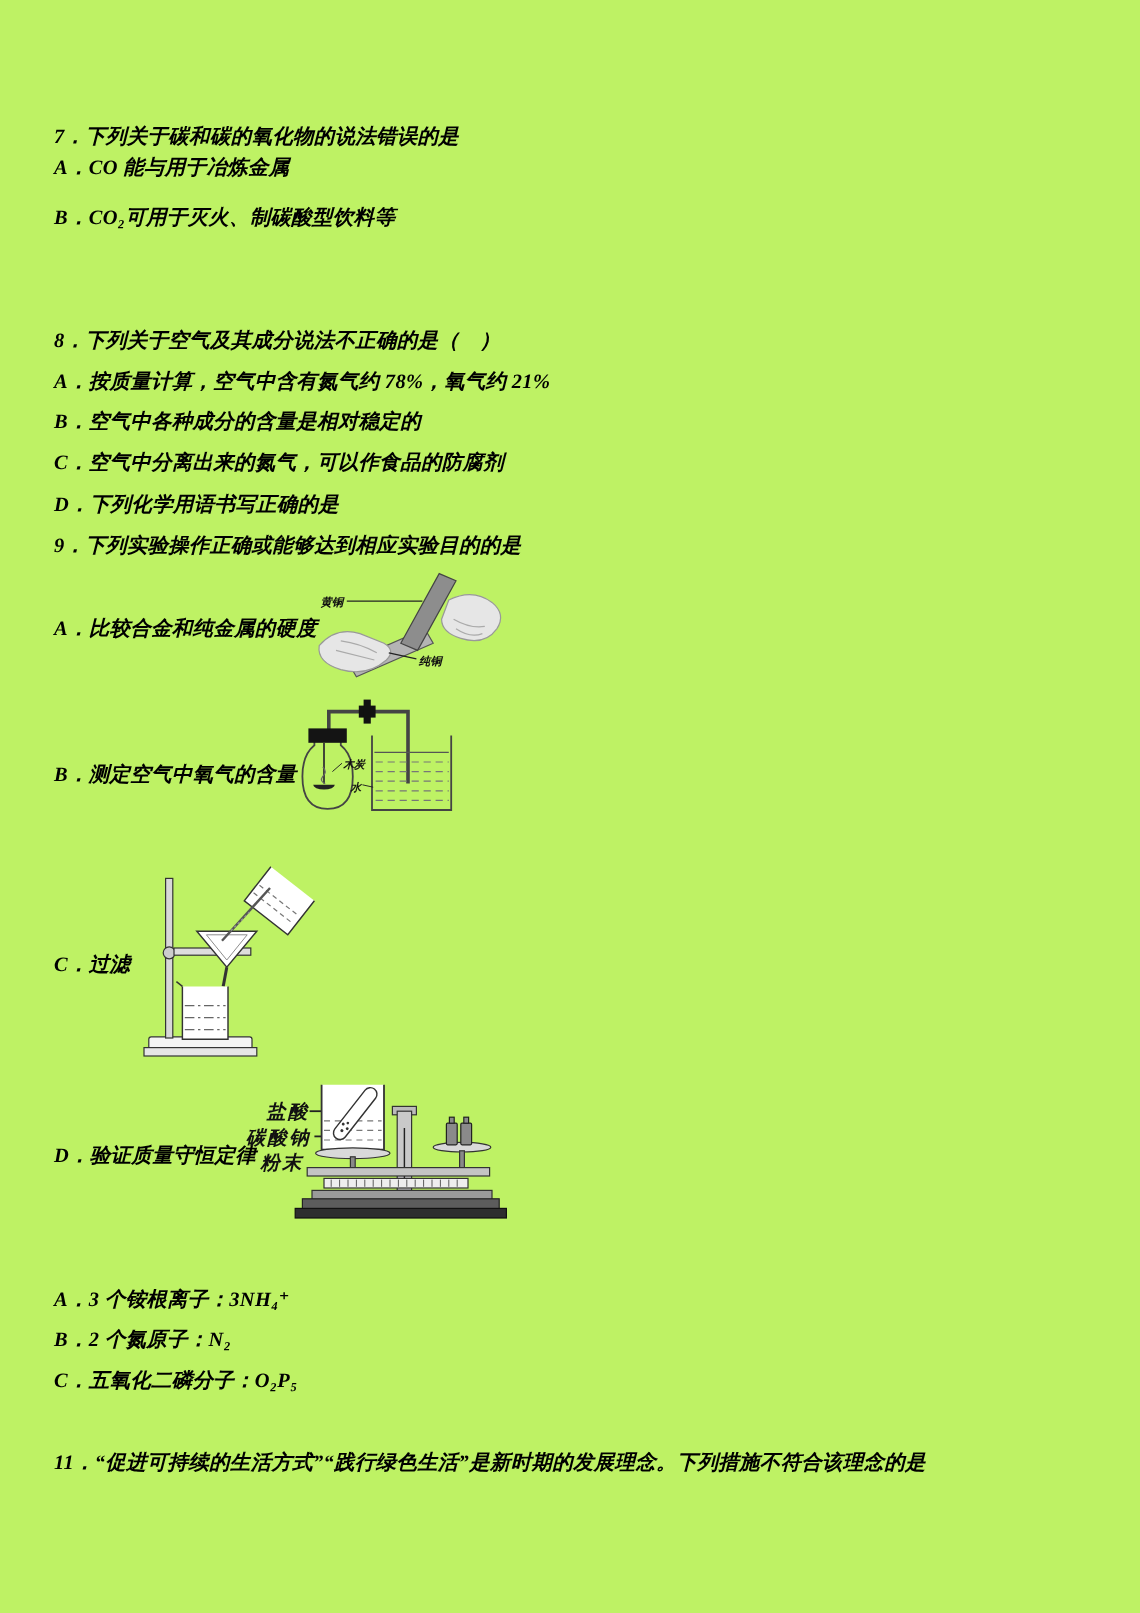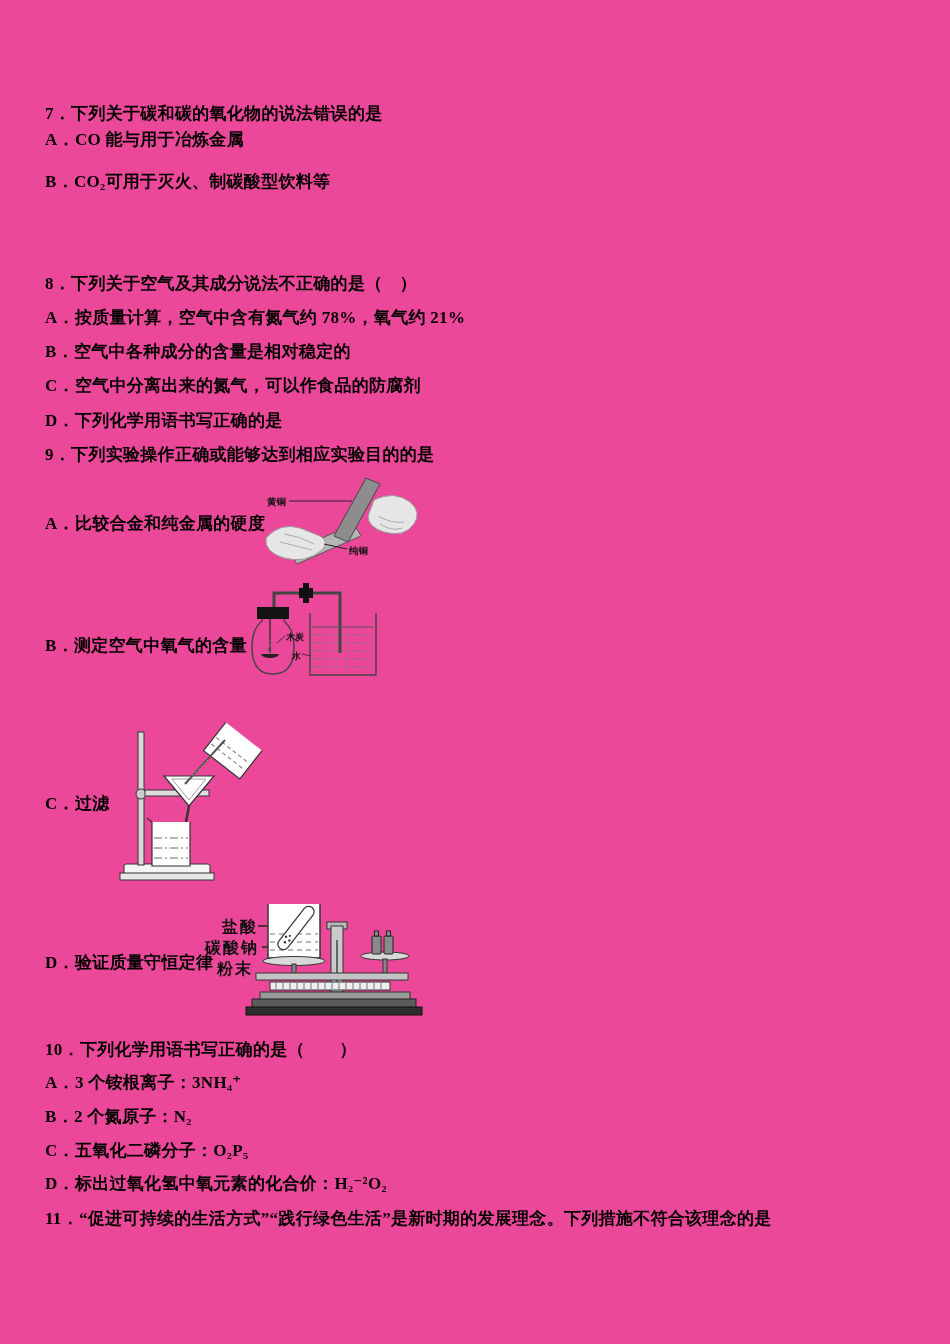--- a/index.html
+++ b/index.html
@@ -2,21 +2,21 @@
 <html><head>
 <meta charset="utf-8">
 <style>
   * { margin:0; padding:0; box-sizing:border-box; }
   html,body { background:#ffffff; }
   body {
     width:950px; height:1344px; position:relative;
     font-family:"Liberation Serif","DejaVu Serif",serif;
     font-weight:bold; color:#000;
   }
-  .page { position:absolute; inset:0; background:#ec4899; overflow:hidden; }
+  .page { position:absolute; inset:0; background:#bef264; overflow:hidden;font-style:italic; }
   .line {
     position:absolute; left:45px; font-size:17px; line-height:20px;
     white-space:pre; letter-spacing:0.3px;
   }
   .diagram { position:absolute; overflow:visible; }
   svg text { font-family:"Liberation Serif","DejaVu Serif",serif; font-weight:bold; fill:#111; }
   .lbl-s  { font-size:9.5px; }
   .lbl-xs { font-size:9px; }
   .lbl-m  { font-size:16px; letter-spacing:2px; }
 </style>
@@ -142,21 +142,19 @@
     <rect x="131" y="30" width="12" height="66" fill="#c9c9c9" stroke="#333"></rect>
     <line x1="137" y1="44" x2="137" y2="88" stroke="#222" stroke-width="1.2"></line>
     <rect x="56" y="77" width="152" height="7" fill="#c4c4c4" stroke="#333"></rect>
     <rect x="70" y="86" width="120" height="8" fill="#eeeeee" stroke="#333"></rect>
     <path d="M76,87 V93 M83,87 V93 M90,87 V93 M97,87 V93 M104,87 V93 M111,87 V93 M118,87 V93 M125,87 V93 M132,87 V93 M139,87 V93 M146,87 V93 M153,87 V93 M160,87 V93 M167,87 V93 M174,87 V93 M181,87 V93" stroke="#555" stroke-width="0.8" fill="none"></path>
     <rect x="60" y="96" width="150" height="8" fill="#9a9a9a" stroke="#333"></rect>
     <rect x="52" y="103" width="164" height="9" fill="#5c5c5c" stroke="#222"></rect>
     <rect x="46" y="111" width="176" height="8" fill="#2e2e2e" stroke="#111"></rect>
   </svg>
 
-  <div class="line" style="top:1040px">10．下列化学用语书写正确的是（　　）</div>
   <div class="line" style="top:1073px">A．3 个铵根离子：3NH₄⁺</div>
   <div class="line" style="top:1107px">B．2 个氮原子：N₂</div>
   <div class="line" style="top:1141px">C．五氧化二磷分子：O₂P₅</div>
-  <div class="line" style="top:1174px">D．标出过氧化氢中氧元素的化合价：H₂⁻²O₂</div>
 
   <div class="line" style="top:1209px">11．“促进可持续的生活方式”“践行绿色生活”是新时期的发展理念。下列措施不符合该理念的是</div>
 
 </div>
 
 </body></html>

